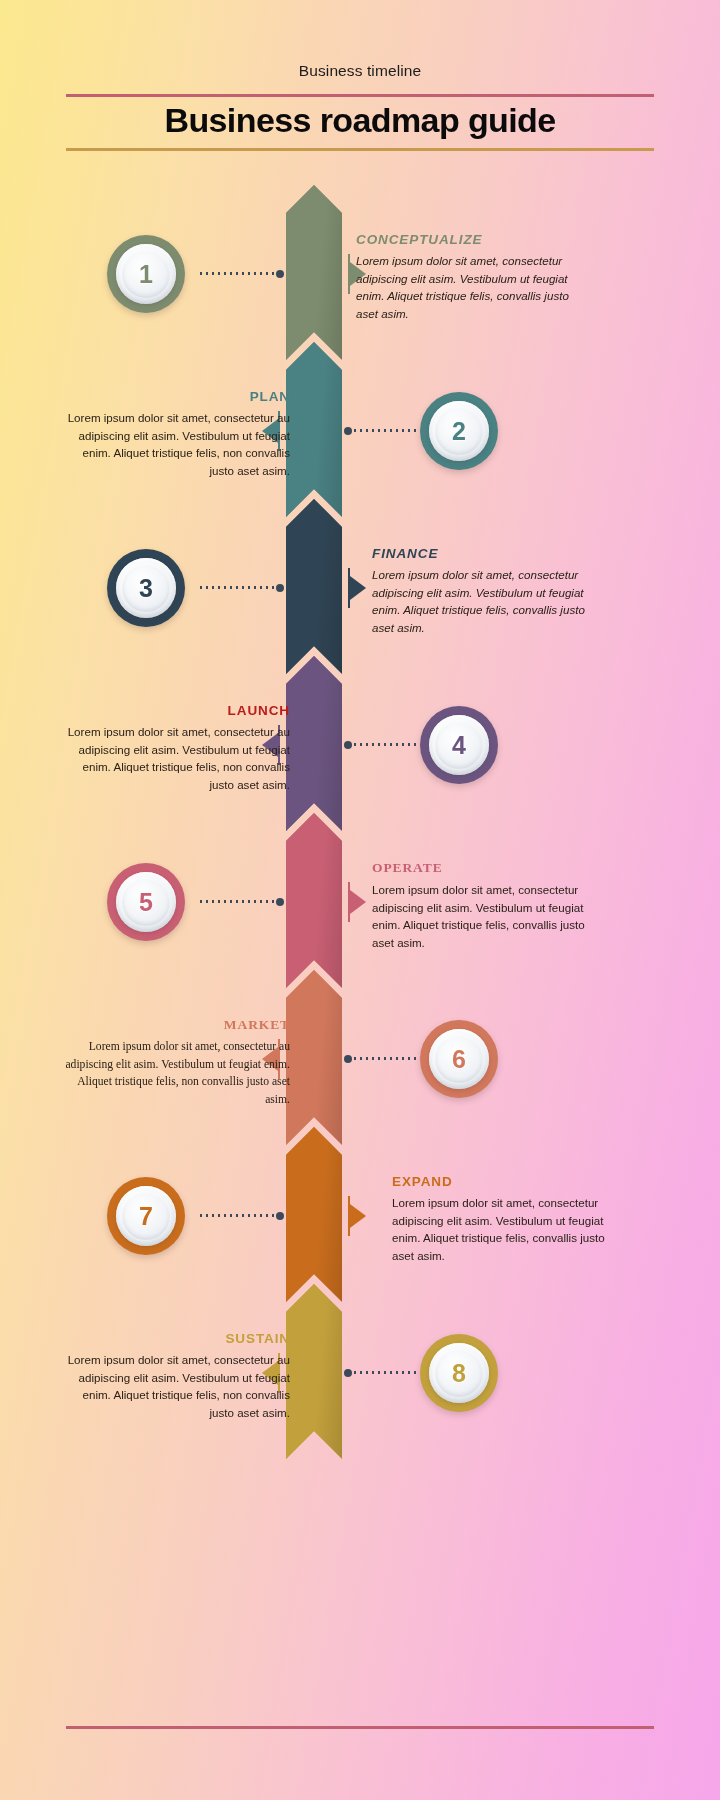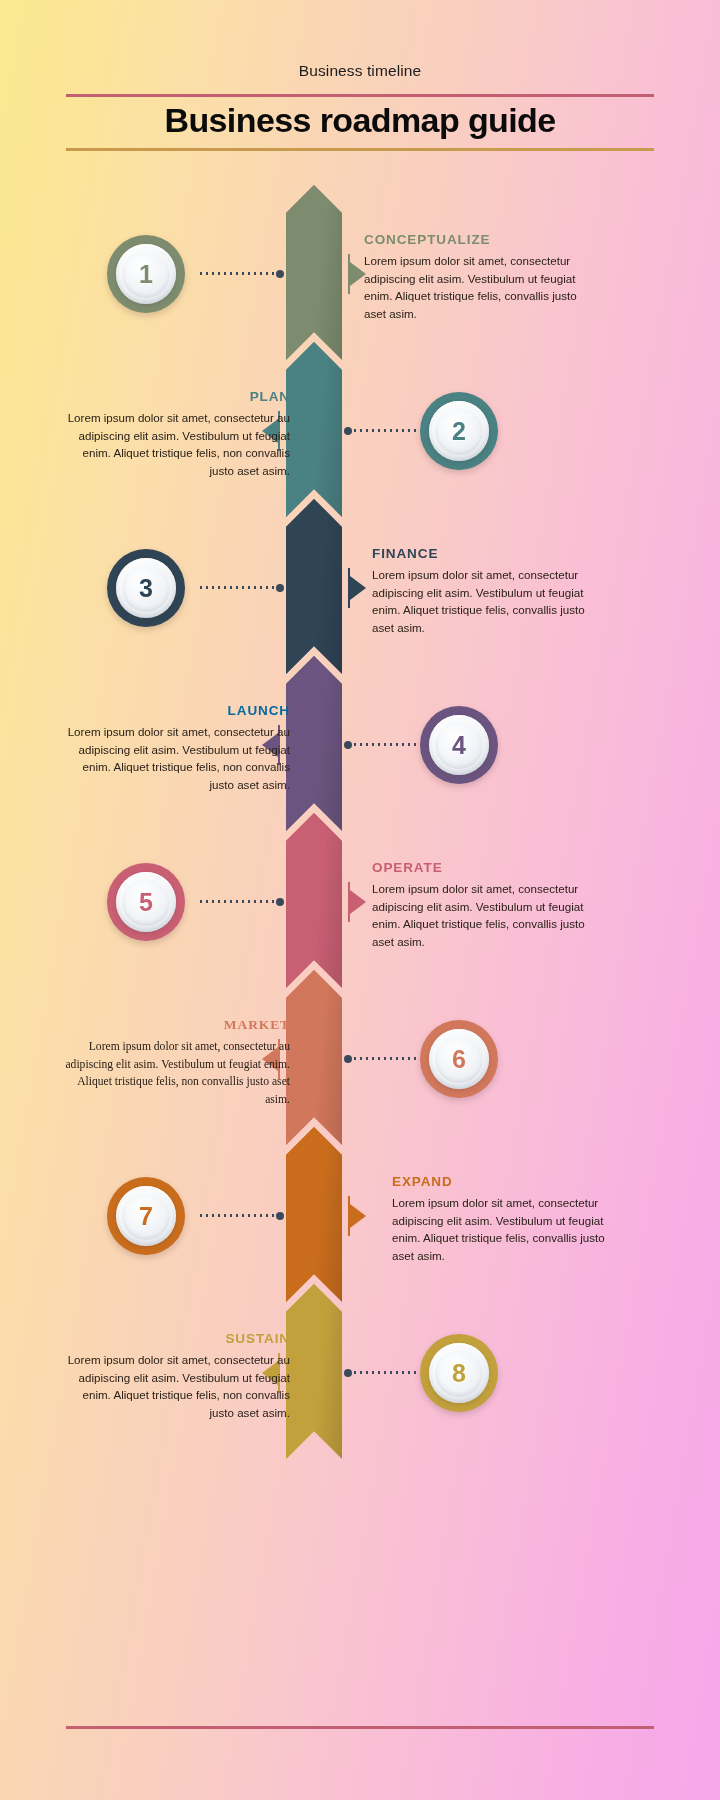--- a/index.html
+++ b/index.html
@@ -146,21 +146,21 @@
           <span class="num" style="color: rgb(125, 140, 110);">1</span>
         </div>
         <div class="connector" style="top: 87px; left: 198px; width: 86px;">
           <div class="dots"></div>
           <div class="knob" style="background: rgb(59, 74, 90);"></div>
         </div>
         <div class="pointer to-right" style="top: 69px; left: 348px;">
           <div class="bar" style="background: rgb(125, 140, 110);"></div>
           <div class="tri" style="border-left: 16px solid rgb(125, 140, 110);"></div>
         </div>
-        <div class="block right" style="top: 47px; left: 364px;">
+        <div class="block right" style="top: 47px; left: 356px; font-style: italic;">
           <h3 style="color: rgb(125, 140, 110);">CONCEPTUALIZE</h3>
           <p style="color: rgb(42, 33, 25);">Lorem ipsum dolor sit amet, consectetur adipiscing elit asim. Vestibulum ut feugiat enim. Aliquet tristique felis, convallis justo aset asim.</p>
         </div>
       </div>
       <div class="row" style="top: 342px;">
         <div class="medallion" style="top: 50px; left: 420px;">
           <div class="ring" style="background: rgb(74, 129, 131);"></div>
           <div class="disc"></div>
           <div class="disc2"></div>
           <span class="num" style="color: rgb(74, 129, 131);">2</span>
@@ -186,62 +186,62 @@
           <span class="num" style="color: rgb(47, 68, 84);">3</span>
         </div>
         <div class="connector" style="top: 87px; left: 198px; width: 86px;">
           <div class="dots"></div>
           <div class="knob" style="background: rgb(59, 74, 90);"></div>
         </div>
         <div class="pointer to-right" style="top: 69px; left: 348px;">
           <div class="bar" style="background: rgb(47, 68, 84);"></div>
           <div class="tri" style="border-left: 16px solid rgb(47, 68, 84);"></div>
         </div>
-        <div class="block right" style="top: 47px; left: 372px;">
+        <div class="block right" style="top: 47px; left: 372px; font-style: italic;">
           <h3 style="color: rgb(47, 68, 84);">FINANCE</h3>
           <p style="color: rgb(42, 33, 25);">Lorem ipsum dolor sit amet, consectetur adipiscing elit asim. Vestibulum ut feugiat enim. Aliquet tristique felis, convallis justo aset asim.</p>
         </div>
       </div>
       <div class="row" style="top: 656px;">
         <div class="medallion" style="top: 50px; left: 420px;">
           <div class="ring" style="background: rgb(107, 85, 128);"></div>
           <div class="disc"></div>
           <div class="disc2"></div>
           <span class="num" style="color: rgb(107, 85, 128);">4</span>
         </div>
         <div class="connector" style="top: 87px; left: 344px; width: 74px;">
           <div class="knob" style="background: rgb(59, 74, 90);"></div>
           <div class="dots"></div>
         </div>
         <div class="pointer to-left" style="top: 69px; left: 258px;">
           <div class="bar" style="background: rgb(107, 85, 128);"></div>
           <div class="tri" style="border-right: 16px solid rgb(107, 85, 128);"></div>
         </div>
         <div class="block left" style="top: 47px; left: 60px;">
-          <h3 style="color: #0369a1;">LAUNCH</h3>
+          <h3 style="color: #b91c1c;">LAUNCH</h3>
           <p style="color: rgb(42, 33, 25);">Lorem ipsum dolor sit amet, consectetur au adipiscing elit asim. Vestibulum ut feugiat enim. Aliquet tristique felis, non convallis justo aset asim.</p>
         </div>
       </div>
       <div class="row" style="top: 813px;">
         <div class="medallion" style="top: 50px; left: 107px;">
           <div class="ring" style="background: rgb(200, 95, 115);"></div>
           <div class="disc"></div>
           <div class="disc2"></div>
           <span class="num" style="color: rgb(200, 95, 115);">5</span>
         </div>
         <div class="connector" style="top: 87px; left: 198px; width: 86px;">
           <div class="dots"></div>
           <div class="knob" style="background: rgb(59, 74, 90);"></div>
         </div>
         <div class="pointer to-right" style="top: 69px; left: 348px;">
           <div class="bar" style="background: rgb(200, 95, 115);"></div>
           <div class="tri" style="border-left: 16px solid rgb(200, 95, 115);"></div>
         </div>
         <div class="block right" style="top: 47px; left: 372px;">
-          <h3 style="color: rgb(200, 95, 115);">OPERATE</h3>
+          <h3 style="color: rgb(200, 95, 115); font-family: Liberation Serif, serif;">OPERATE</h3>
           <p style="color: rgb(42, 33, 25);">Lorem ipsum dolor sit amet, consectetur adipiscing elit asim. Vestibulum ut feugiat enim. Aliquet tristique felis, convallis justo aset asim.</p>
         </div>
       </div>
       <div class="row" style="top: 970px;">
         <div class="medallion" style="top: 50px; left: 420px;">
           <div class="ring" style="background: rgb(209, 119, 92);"></div>
           <div class="disc"></div>
           <div class="disc2"></div>
           <span class="num" style="color: rgb(209, 119, 92);">6</span>
         </div>

